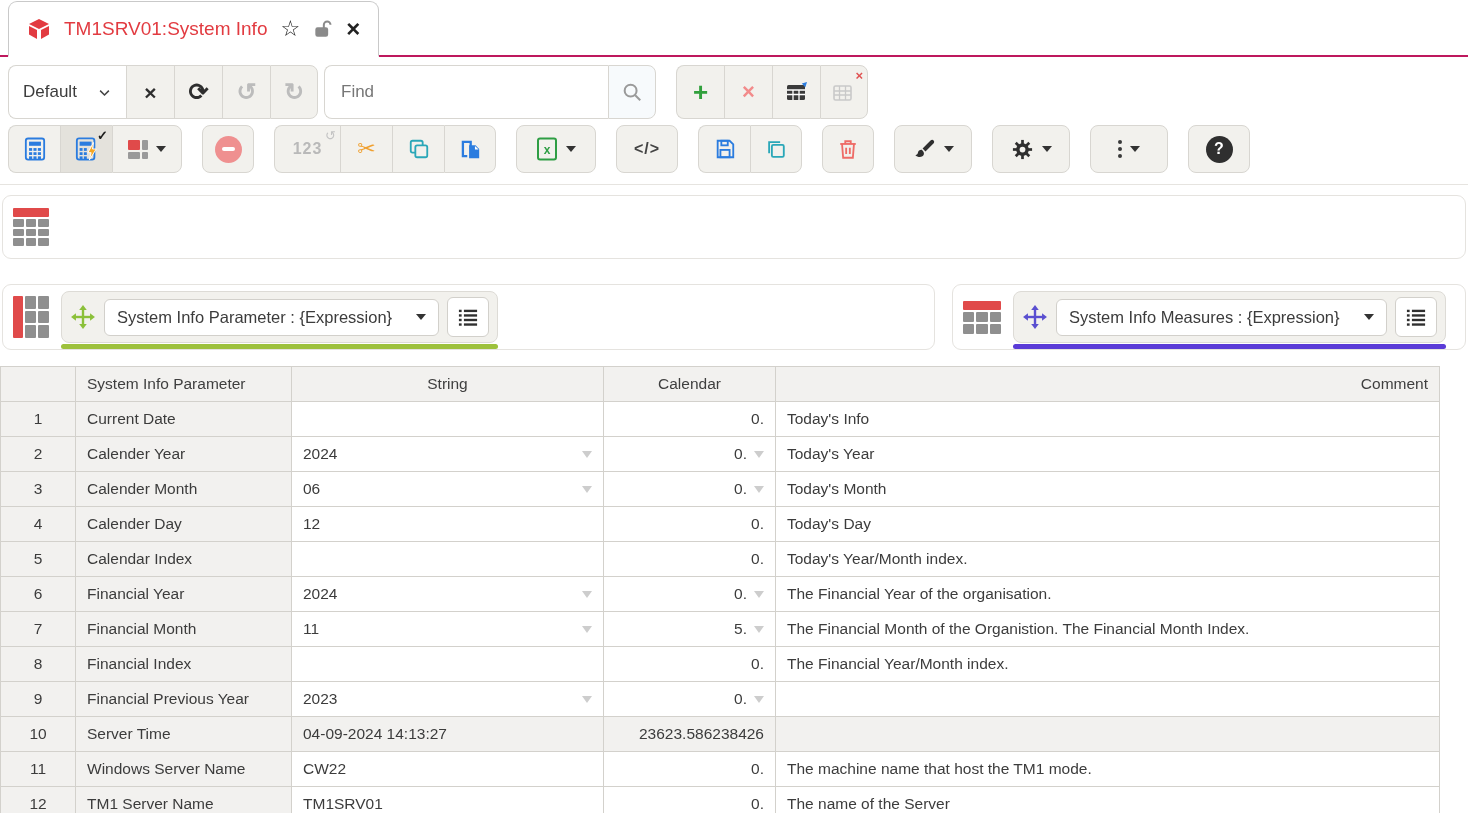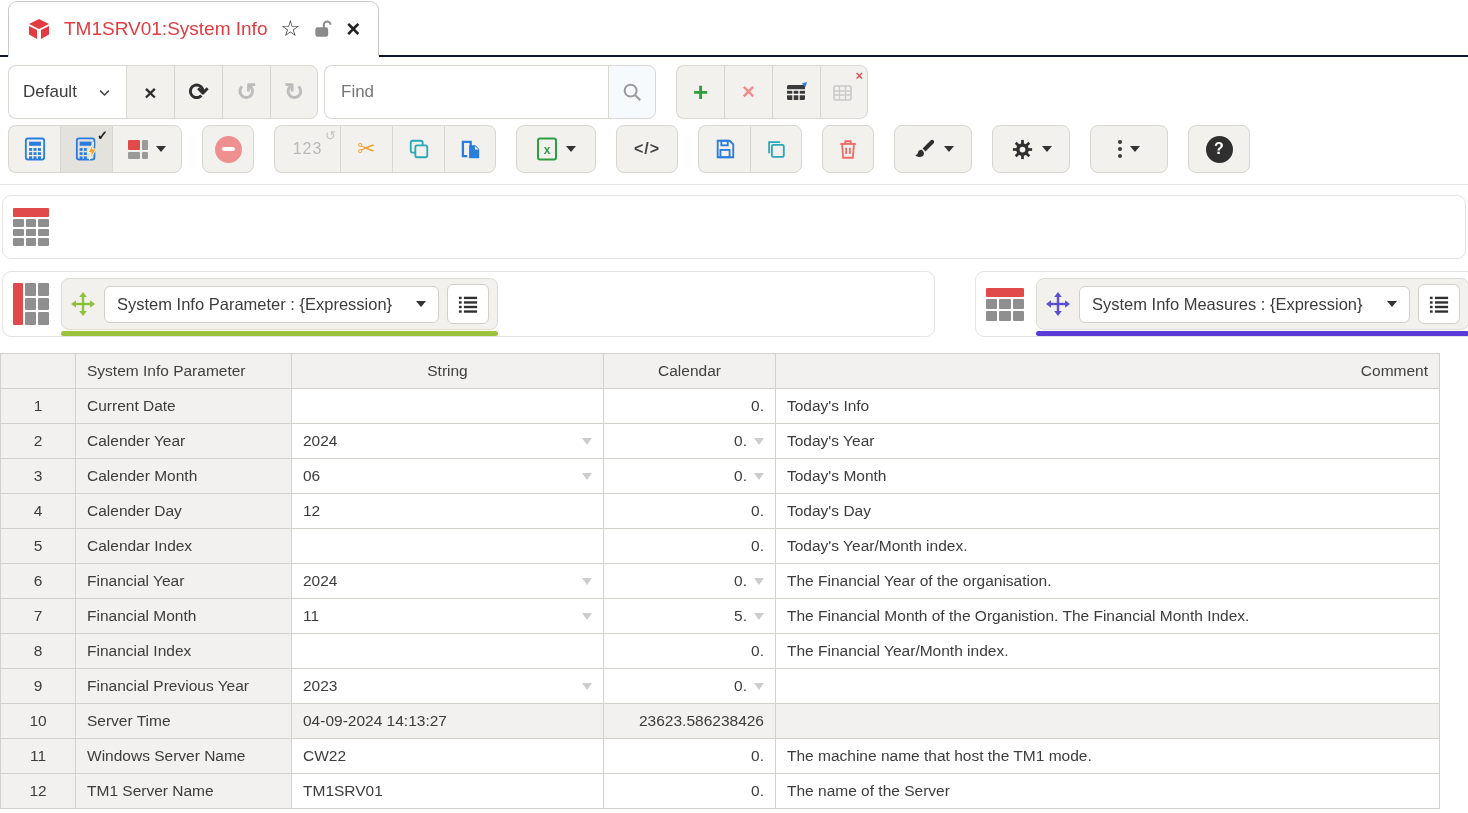--- a/index.html
+++ b/index.html
@@ -6,21 +6,21 @@
     --accent_red:#e23b41; --icon_blue:#2b7cdf; --icon_teal:#2aa7b8; --icon_green:#2e9e44;
     --icon_orange:#f0a030; --pink_soft:#ef9090; --rows_underline:#9dc13c; --cols_underline:#5a3bd7;
     --btn_bg:#f2f1ed; --btn_border:#d8d6d1; --panel_border:#e5e3df; --grid_border:#d3d1cc;
     --cell_gray:#f2f1ef; --text_dark:#3c3c3c; --disabled_gray:#bcbcbc;
   }
   *{box-sizing:border-box}
   html,body{margin:0;padding:0}
   body{width:1468px;height:813px;overflow:hidden;background:#fff;color:var(--text_dark);
        font-family:"Liberation Sans",sans-serif;font-size:16px}
   
-  .tabbar{height:57px;border-bottom:2px solid #0f172a;display:flex;align-items:flex-end;padding-left:8px}
+  .tabbar{height:57px;border-bottom:2px solid #be185d;display:flex;align-items:flex-end;padding-left:8px}
   .tab{display:flex;align-items:center;gap:13px;height:56px;background:#fff;border:1px solid #c9c9c9;
        border-bottom:2px solid #fff;margin-bottom:-2px;border-radius:9px 9px 0 0;padding:0 18px;cursor:default}
   .tab-title{color:var(--accent_red);font-size:19px;white-space:nowrap}
   .tab-star{font-size:22px;color:#222;line-height:1}
   .tab-close{font-size:24px;font-weight:bold;color:#222;line-height:1}
   
   .toolbar-section{padding:8px 8px 11px 8px;border-bottom:1px solid #e6e4e0}
   .tb-row{display:flex;align-items:center}
   .grp{display:flex}
   .btn{display:flex;align-items:center;justify-content:center;gap:8px;min-width:48px;height:54px;
@@ -44,42 +44,42 @@
   .find-input{width:284px;height:54px;border:1px solid var(--btn_border);border-right:none;
        border-radius:8px 0 0 8px;padding:0 16px;font-size:17px;color:#333;outline:none;
        font-family:"Liberation Sans",sans-serif}
   .find-input::placeholder{color:#777}
   .btn.search{background:#f7fafc;border-radius:0 8px 8px 0;border-left:1px solid var(--btn_border)}
   .g-plus{font-size:26px;font-weight:bold;color:#31a03c}
   .g-xpink{font-size:22px;font-weight:bold;color:#f28b8b}
   .caret{width:0;height:0;border-left:5px solid transparent;border-right:5px solid transparent;
          border-top:6px solid #333;display:inline-block}
   .corner-badge{position:absolute;top:3px;right:4px;font-size:13px;font-weight:bold;line-height:1}
-  .g-123{font-size:16px;font-weight:normal;color:#b9b9b9;letter-spacing:1px}
+  .g-123{font-size:16px;font-weight:bold;color:#b9b9b9;letter-spacing:1px}
   .g-scissors{font-size:22px;color:var(--icon_orange)}
   .g-code{font-size:16px;font-weight:bold;color:#444;letter-spacing:1px}
   .btn.active{background:#e4e2dc}
   .dots3{display:flex;flex-direction:column;gap:3px}
   .dots3 i{width:4px;height:4px;border-radius:50%;background:#3a3a3a}
   .help-circle{width:27px;height:27px;border-radius:50%;background:#2f2f2f;color:#fff;display:flex;
        align-items:center;justify-content:center;font-size:16px;font-weight:bold}
   
   .dropzone{margin:10px 2px 0 2px;height:64px;border:1px solid var(--panel_border);border-radius:9px;
             display:flex;align-items:center;padding:10px}
   
   .zicon{display:flex;flex-direction:column;gap:2px}
   .zicon .bar-h{height:9px;background:#e04a4a;border-radius:1px}
   .zicon .cells{display:grid;gap:2px}
   .zicon .cells i{background:#8f8f8f;border-radius:1px}
   .zicon-rows{display:flex;flex-direction:row;gap:2px}
   .zicon-rows .bar-v{width:10px;background:#e04a4a;border-radius:1px}
   .zicon-rows .cells{display:grid;gap:2px}
   .zicon-rows .cells i{background:#8f8f8f;border-radius:1px}
   
-  .dimrow{display:flex;gap:40px;margin:12px 2px 0 2px}
+  .dimrow{display:flex;gap:17px;margin:25px 2px 0 2px}
   .dimpanel{border:1px solid var(--panel_border);border-radius:9px;height:66px;display:flex;
             align-items:center;padding:0 10px;gap:12px}
   .dimpanel.left{flex:0 0 933px}
   .dimpanel.right{flex:1}
   .dimgroup{position:relative;display:flex;align-items:center;gap:8px;background:var(--btn_bg);
             border:1px solid #dddbd6;border-radius:8px;padding:5px 8px}
   .dim-underline{position:absolute;left:-1px;right:-1px;bottom:-7px;height:5px;border-radius:3px}
   .dimselect{display:flex;align-items:center;gap:24px;background:#fff;border:1px solid #d2d0cb;
              border-radius:6px;padding:8px 12px;font-size:16.5px;cursor:pointer;white-space:nowrap}
   .listbtn{background:#fff;border:1px solid #d2d0cb;border-radius:6px;width:42px;height:40px;

